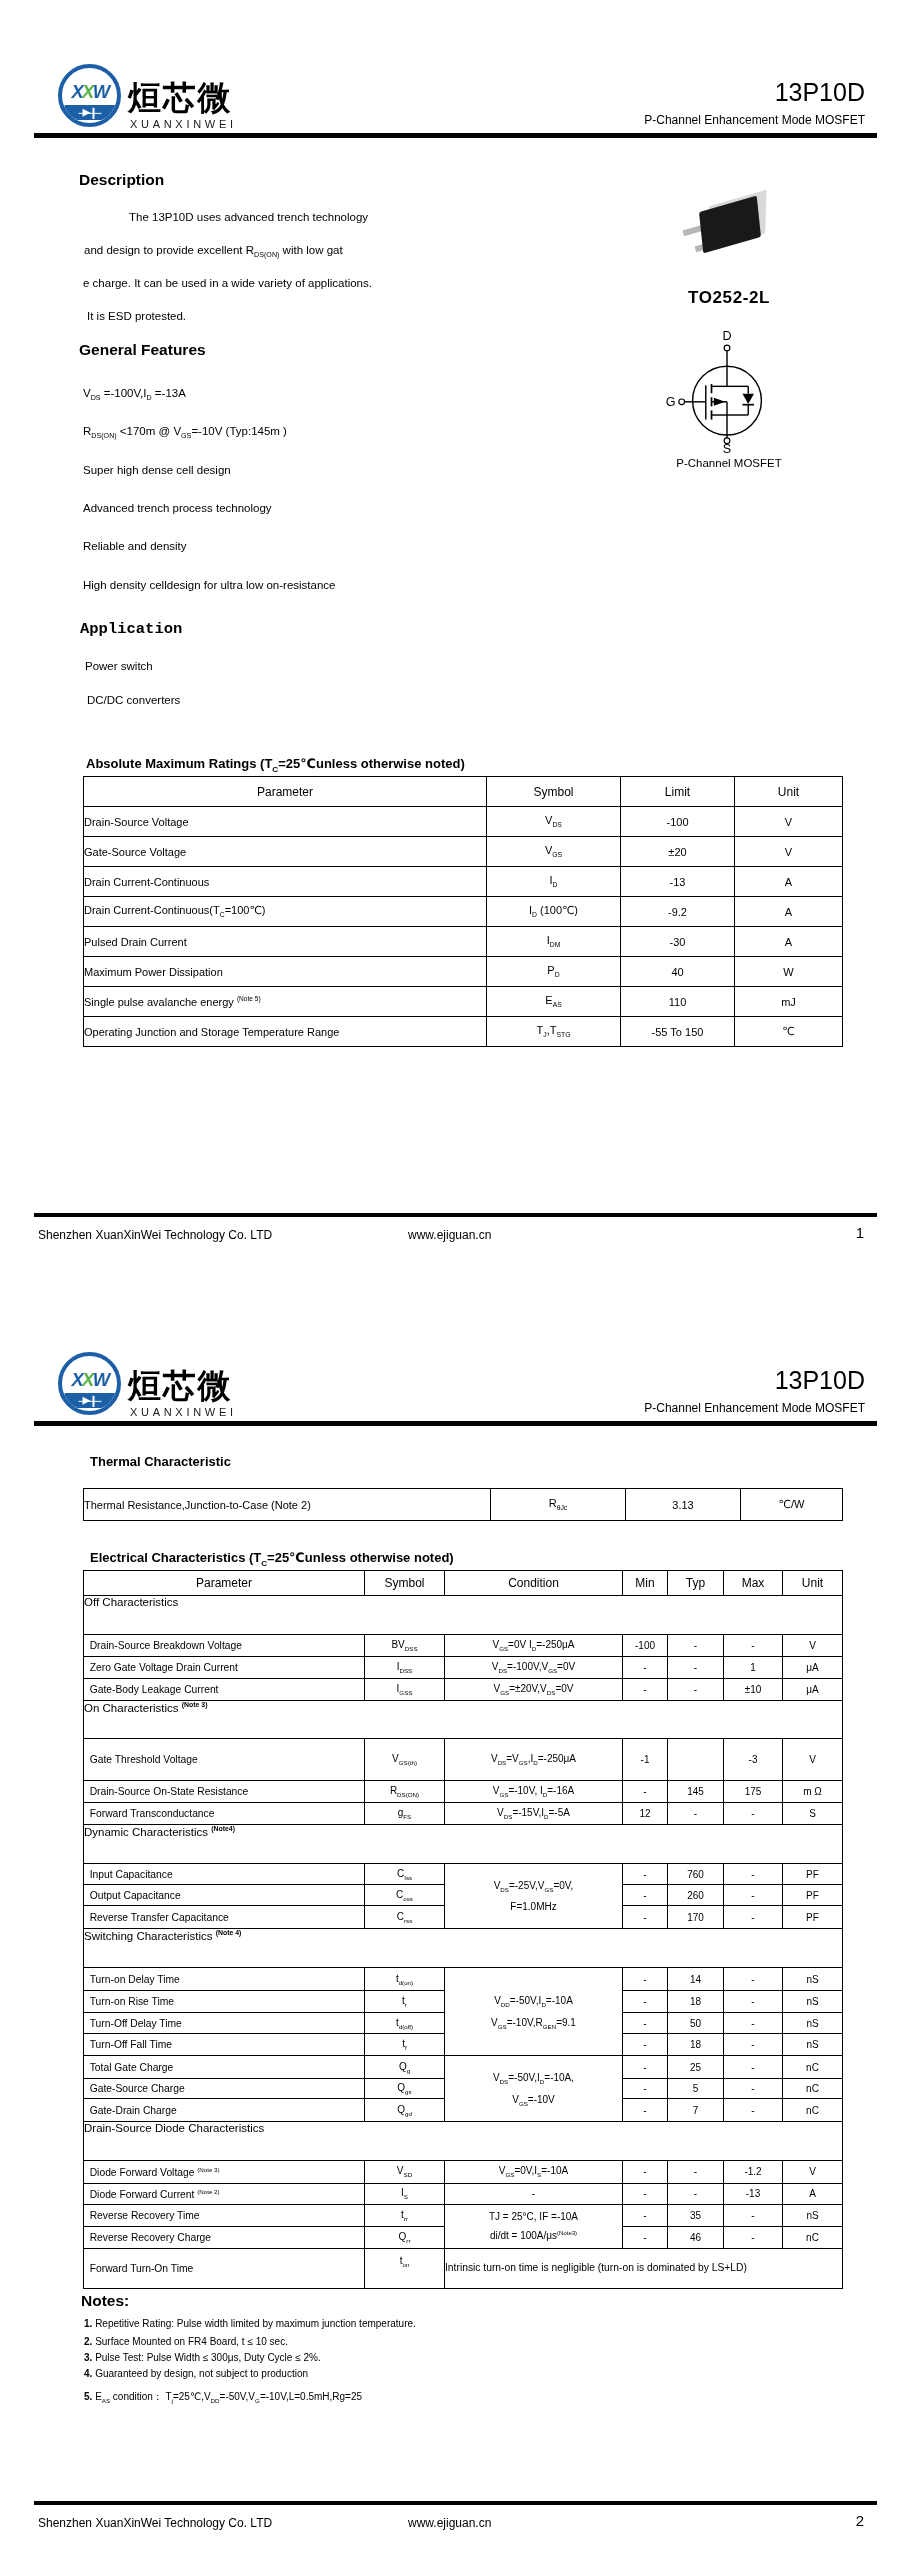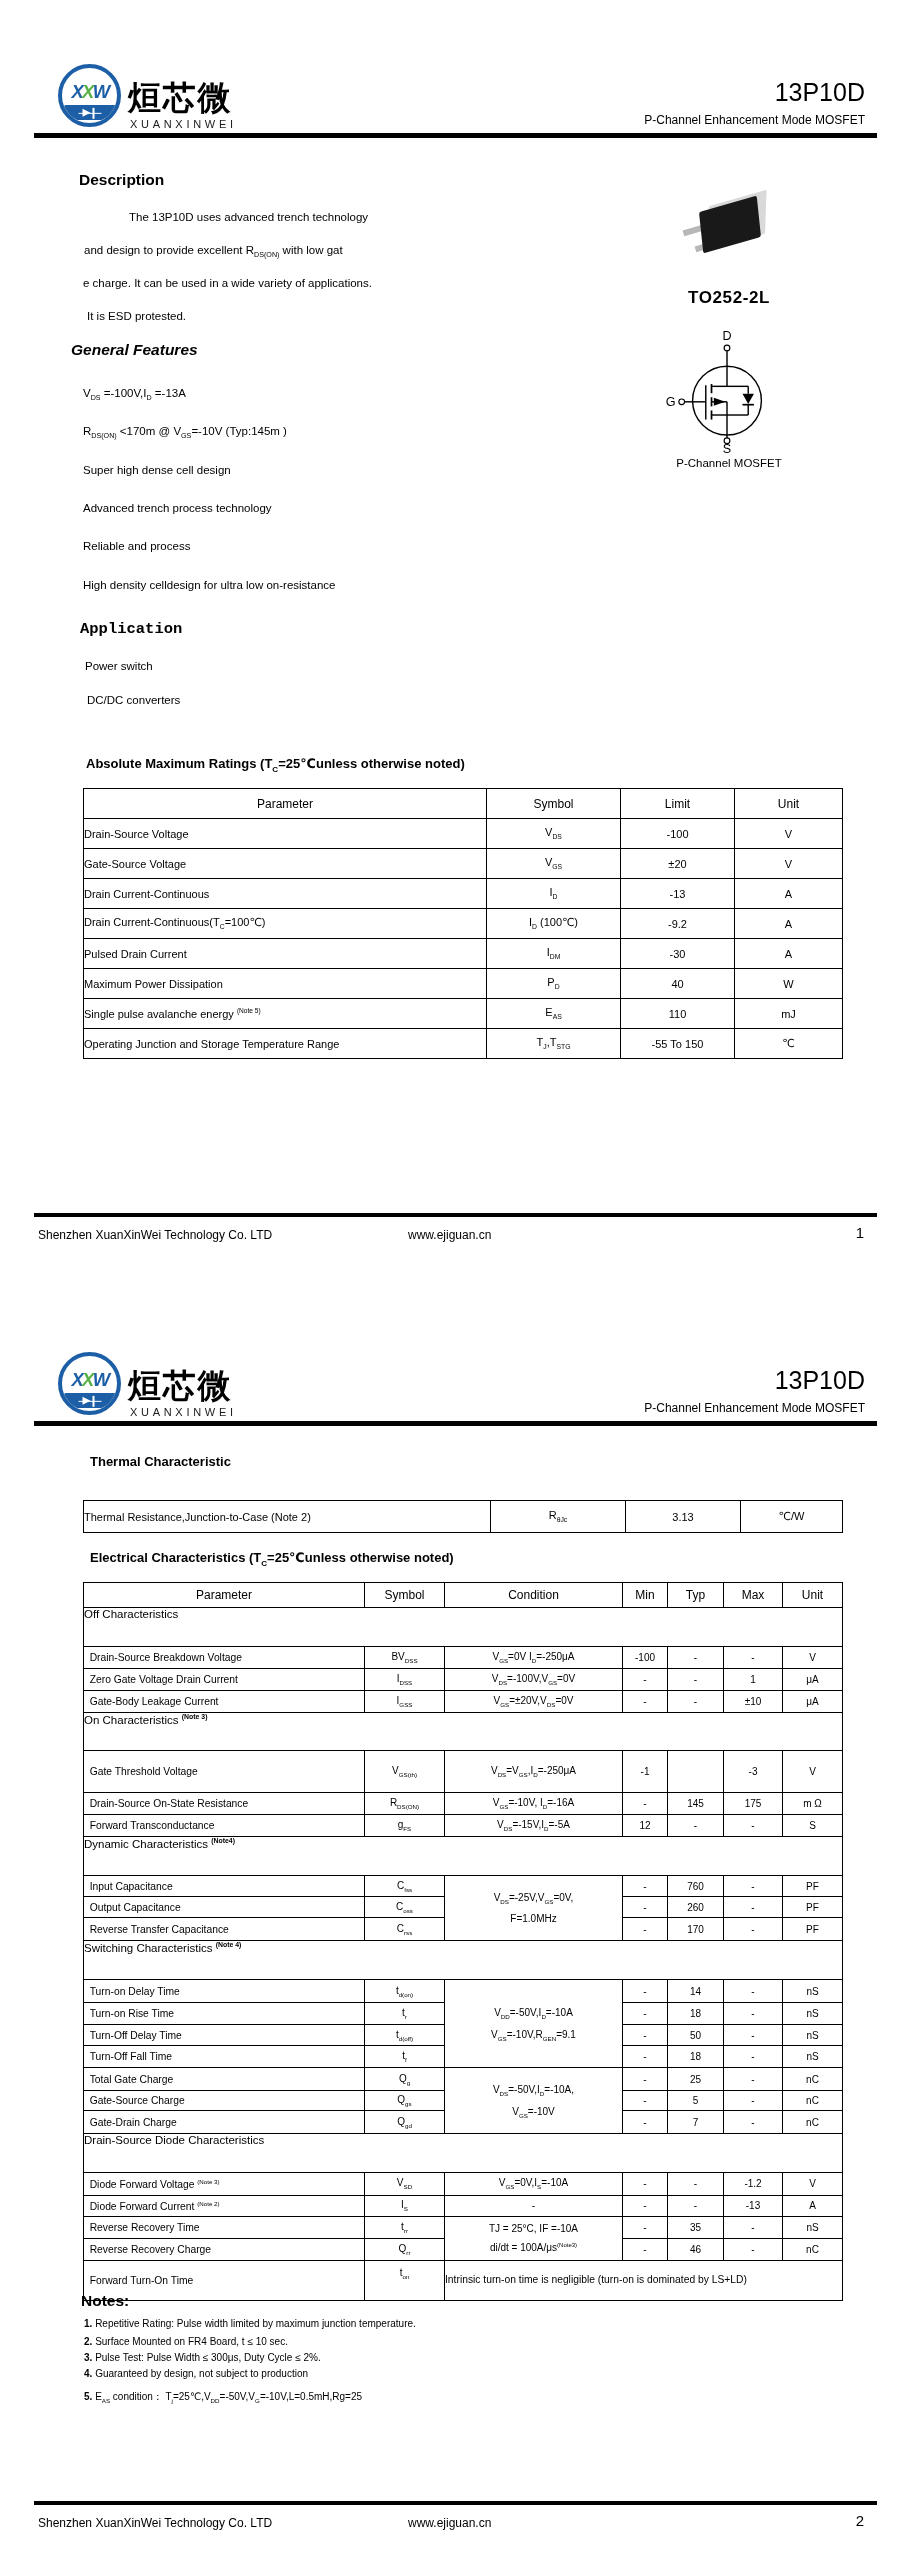--- a/index.html
+++ b/index.html
@@ -35,21 +35,21 @@
   
   .pkg{position:absolute;left:682px;top:199px;width:92px;height:63px;}
   .pkg .lead1{position:absolute;left:1.1px;top:27.5px;width:24px;height:6.3px;background:#b7b7b7;transform:rotate(-16deg);}
   .pkg .lead2{position:absolute;left:12.6px;top:44px;width:24px;height:6.3px;background:#b7b7b7;transform:rotate(-16deg);}
   .pkg .top-face{position:absolute;left:25px;top:0px;width:60px;height:42px;background:#d9d9d9;transform:rotate(-16deg) skewX(-18deg);border-radius:1.7px;}
   .pkg .body-face{position:absolute;left:18.4px;top:4.6px;width:60px;height:41px;background:#191919;transform:rotate(-16deg) skewX(-10deg);border-radius:2.3px;}
   .pkg-name{position:absolute;left:647px;top:288px;width:164px;text-align:center;font-size:17px;font-weight:bold;letter-spacing:0.6px;}
   .mos-svg{position:absolute;left:661px;top:329px;}
   .pkg-caption{position:absolute;left:647px;top:457px;width:164px;text-align:center;font-size:11.5px;}
   
-  table.dt{border-collapse:collapse;table-layout:fixed;width:100%;margin-top:12px;}
+  table.dt{border-collapse:collapse;table-layout:fixed;width:100%;}
   table.dt td,table.dt th{border:1.1px solid #000;padding:0;font-weight:normal;overflow:hidden;}
   table.dt{border:1.7px solid #000;}
   td.pL{text-align:left;padding-left:6.9px;font-size:11px;}
   td.ctr{text-align:center;font-size:11px;}
   .et td.pL{font-size:10.3px;padding-left:5.7px;}
   .et td.ctr{font-size:10px;}
   th.hd{text-align:center;font-size:12px;font-weight:bold;}
   td.secband{text-align:left;vertical-align:top;padding:3.4px 0 0 6.9px;font-size:11.5px;font-weight:bold;border-left:1.1px solid #000;}
   td.secband sup{font-weight:bold;}
   td.tonTxt{text-align:left;padding-left:6.9px;font-size:10.3px;line-height:1.55;}
@@ -80,26 +80,26 @@
   <div class="part-number">13P10D</div>
   <div class="subtitle">P-Channel Enhancement Mode MOSFET</div>
   <div class="hdr-rule"></div>
 
   <div class="abs h1s" style="left:79px;top:171px;">Description</div>
   <div class="abs body-line" style="left:129px;top:211px;">The 13P10D  uses advanced trench technology</div>
   <div class="abs body-line" style="left:84px;top:244px;">and design to provide excellent R<sub>DS(ON)</sub> with low gat</div>
   <div class="abs body-line" style="left:83px;top:277px;">e charge. It can be used in a wide variety of applications.</div>
   <div class="abs body-line" style="left:87px;top:310px;">It is ESD protested.</div>
 
-  <div class="abs h1s" style="left:71px;top:341px;font-style:italic;">General Features</div>
+  <div class="abs h1s" style="left:79px;top:341px;">General Features</div>
   <div class="abs body-line" style="left:83px;top:387px;">V<sub>DS</sub> =-100V,I<sub>D</sub> =-13A</div>
   <div class="abs body-line" style="left:83px;top:425px;">R<sub>DS(ON)</sub> &lt;170m @ V<sub>GS</sub>=-10V  (Typ:145m )</div>
   <div class="abs body-line" style="left:83px;top:464px;">Super high dense cell design</div>
   <div class="abs body-line" style="left:83px;top:502px;">Advanced trench process technology</div>
-  <div class="abs body-line" style="left:83px;top:540px;">Reliable and process</div>
+  <div class="abs body-line" style="left:83px;top:540px;">Reliable and density</div>
   <div class="abs body-line" style="left:83px;top:579px;">High density celldesign for ultra low on-resistance</div>
 
   <div class="abs h1s" style="left:80px;top:620px;font-family:Liberation Mono, monospace;">Application</div>
   <div class="abs body-line" style="left:85px;top:660px;">Power switch</div>
   <div class="abs body-line" style="left:87px;top:694px;">DC/DC converters</div>
 
   <div class="pkg">
     <div class="lead1"></div>
     <div class="lead2"></div>
     <div class="top-face"></div>

